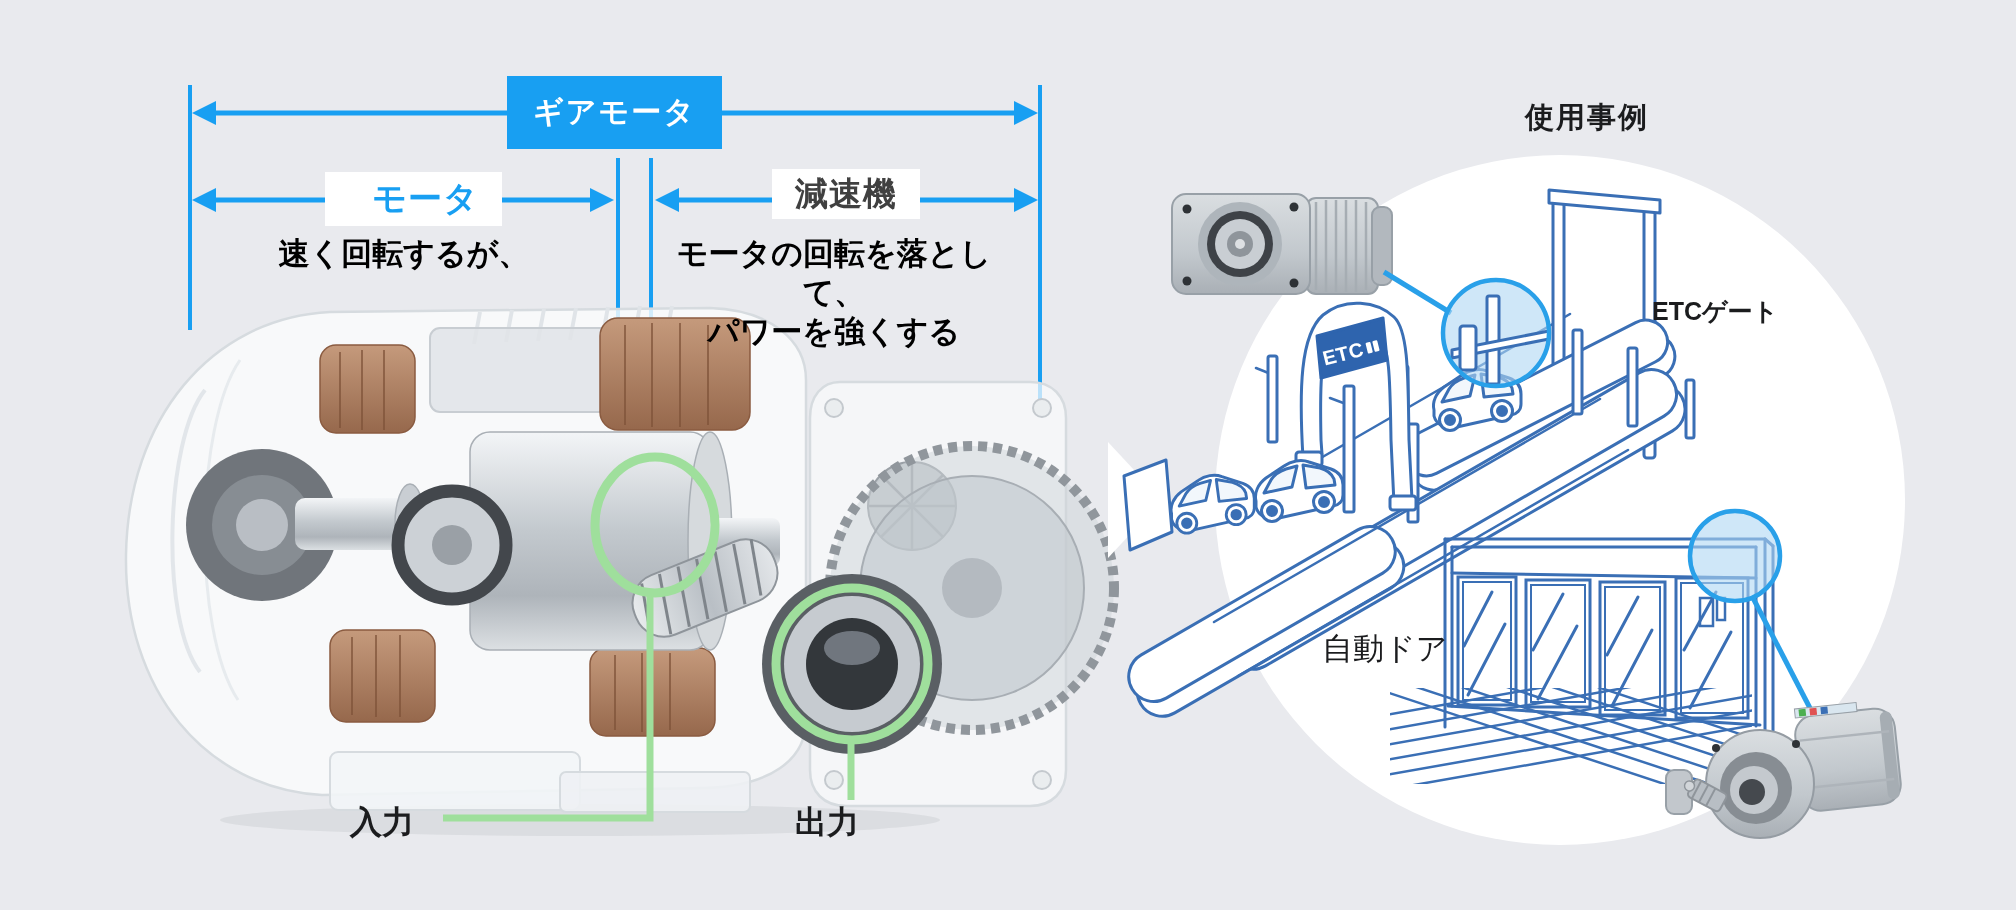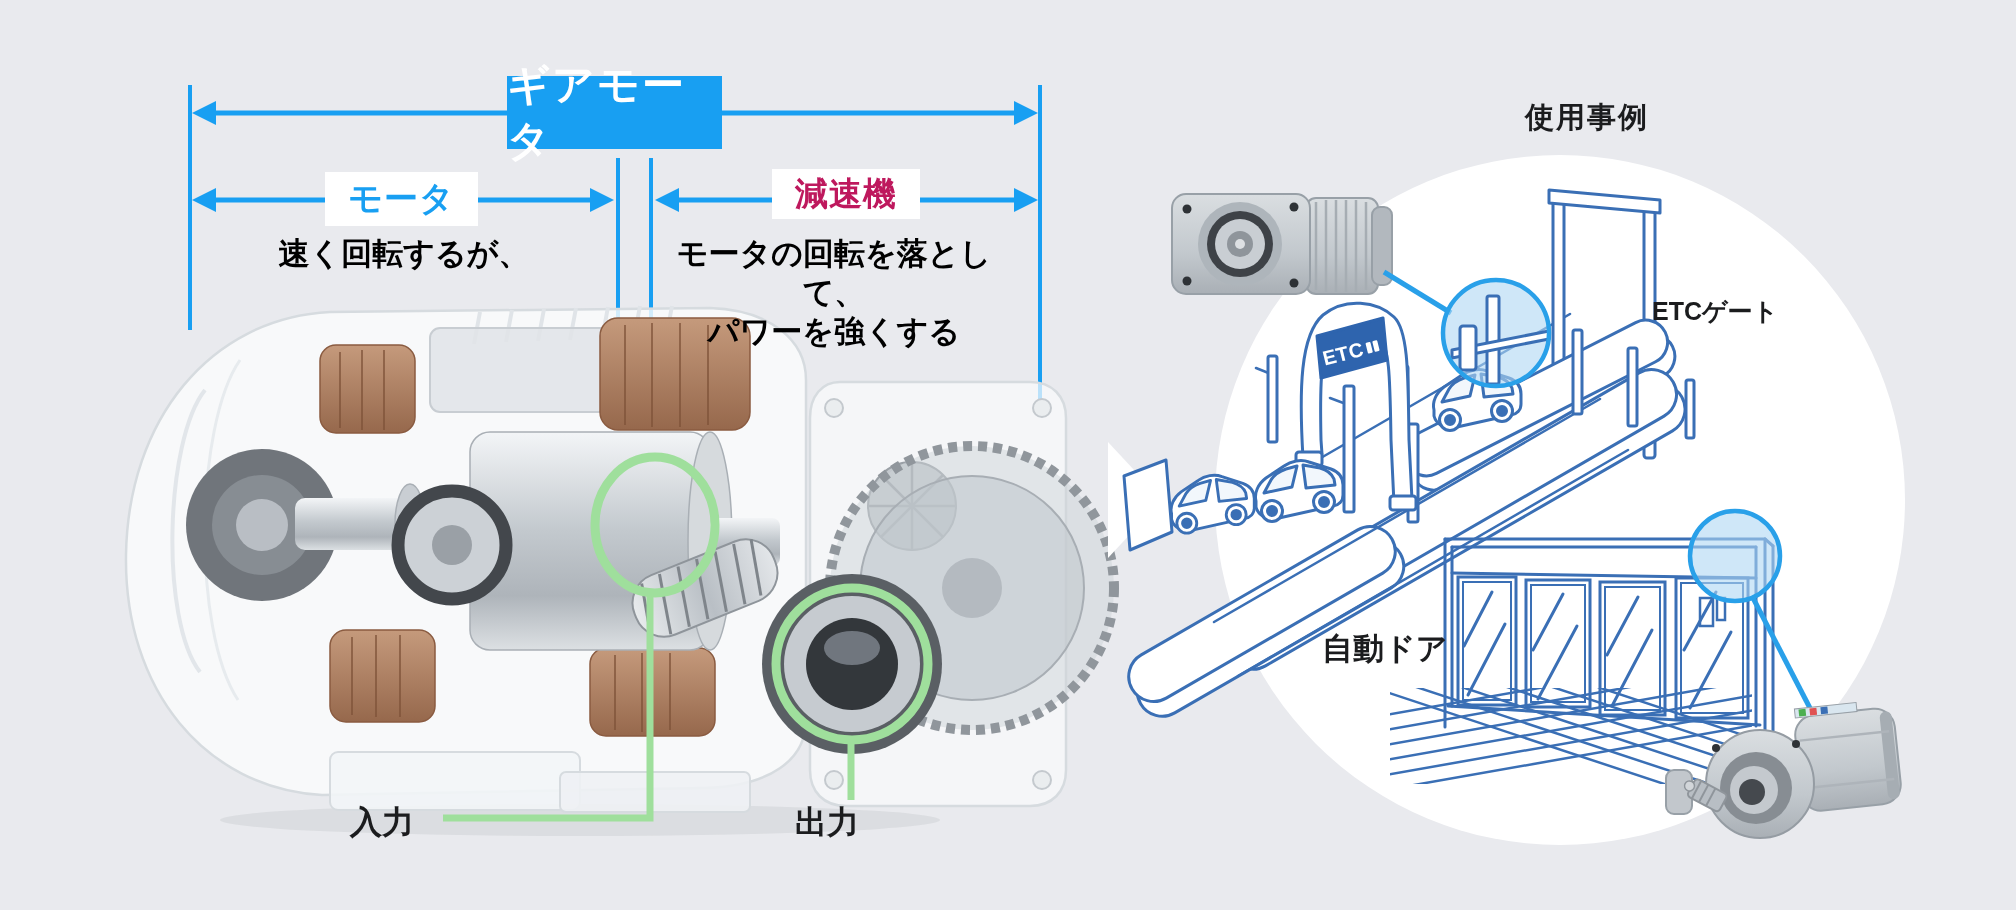--- a/index.html
+++ b/index.html
@@ -9,41 +9,41 @@
     font-family:"Liberation Sans","DejaVu Sans",sans-serif;
   }
   #art{position:absolute;left:0;top:0;z-index:1;}
   .txt{position:absolute;z-index:2;color:#1B1C1E;}
   .label-box{
     position:absolute;z-index:2;display:flex;align-items:center;justify-content:center;
     font-weight:700;
   }
   .gearmotor-box{
     left:507px;top:76px;width:215px;height:73px;background:#189FF2;color:#fff;
-    font-size:42px;letter-spacing:2px;justify-content:center;
+    font-size:30px;letter-spacing:2px;justify-content:center;
   }
   .motor-box{
     left:325px;top:172px;width:153px;height:54px;background:#fff;color:#189FF2;
-    font-size:34px;letter-spacing:1px;
+    font-size:34px;letter-spacing:1px;padding-left:24px;
   }
   .reducer-box{
-    left:772px;top:169px;width:148px;height:50px;background:#fff;color:#be185d;
+    left:772px;top:169px;width:148px;height:50px;background:#fff;color:#404040;
     font-size:33px;letter-spacing:1px;
   }
   .desc{
     text-align:center;font-weight:700;font-size:31px;line-height:39px;z-index:2;position:absolute;
   }
   .motor-desc{left:254px;top:234px;width:300px;}
   .reducer-desc{left:669px;top:234px;width:330px;}
   .io-label{font-weight:700;font-size:32px;width:100px;}
   .input-label{left:350px;top:801px;}
   .output-label{left:795px;top:801px;}
   .usage-title{left:1429px;top:98px;width:220px;text-align:right;font-weight:700;font-size:29px;letter-spacing:2px;}
   .etc-gate-label{left:1652px;top:295px;width:150px;font-weight:700;font-size:25px;}
-  .auto-door-label{left:1322px;top:628px;width:140px;font-weight:700;font-size:31px;}
+  .auto-door-label{left:1322px;top:628px;width:140px;font-weight:400;font-size:31px;}
   .etc-sign{
     left:1322px;top:329px;width:64px;height:44px;z-index:2;
     transform:rotate(-14deg);display:flex;align-items:center;gap:3px;
     color:#fff;font-weight:700;font-size:20px;letter-spacing:0.5px;
   }
   .etc-sign .chip{display:inline-flex;gap:2px;}
   .etc-sign .chip i{display:block;width:5px;height:11px;background:#fff;border-radius:1px;}
 </style>
 </head>
 <body>

